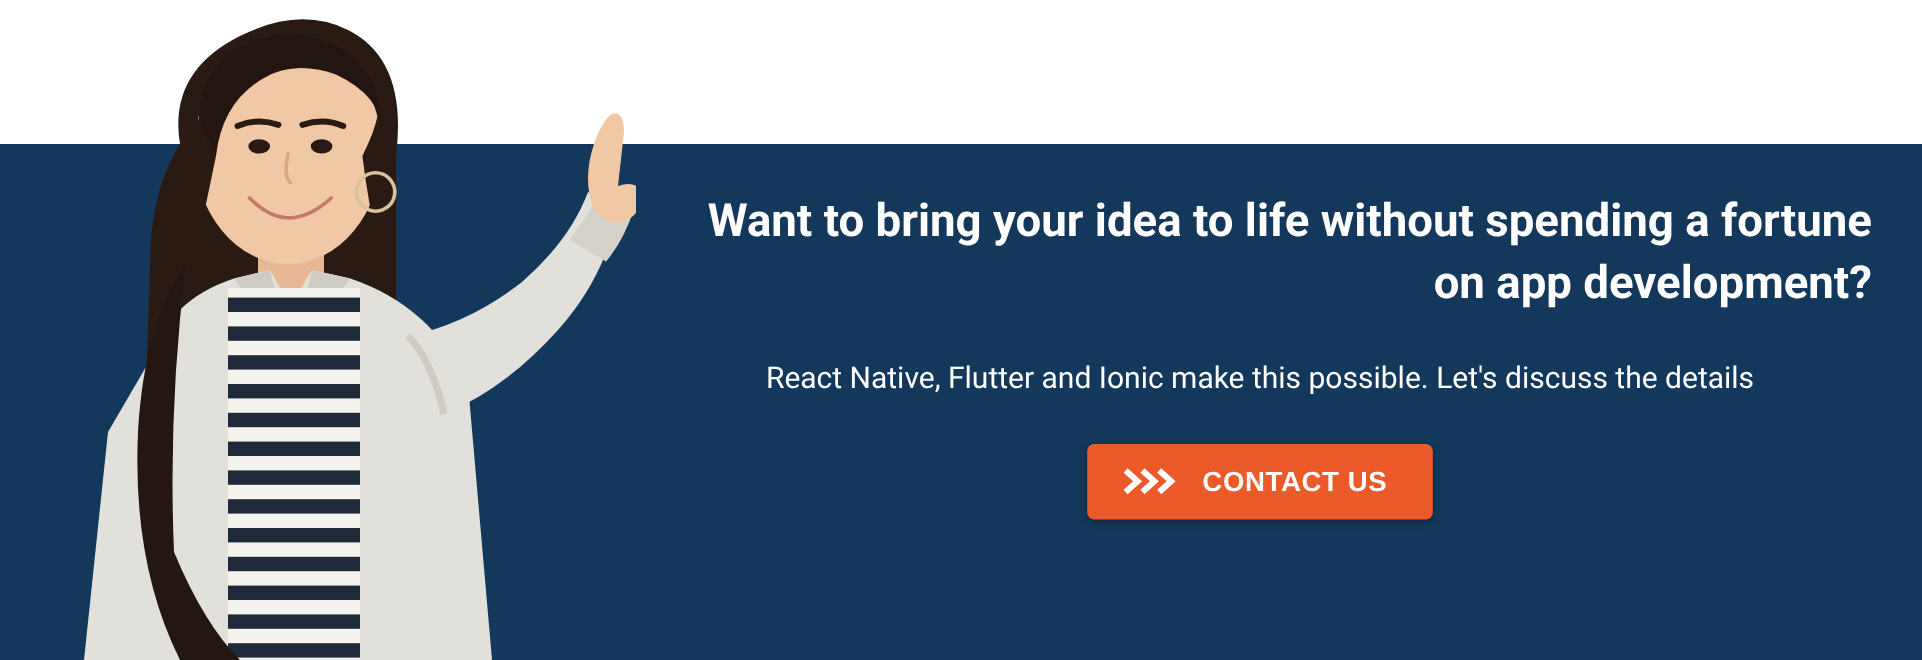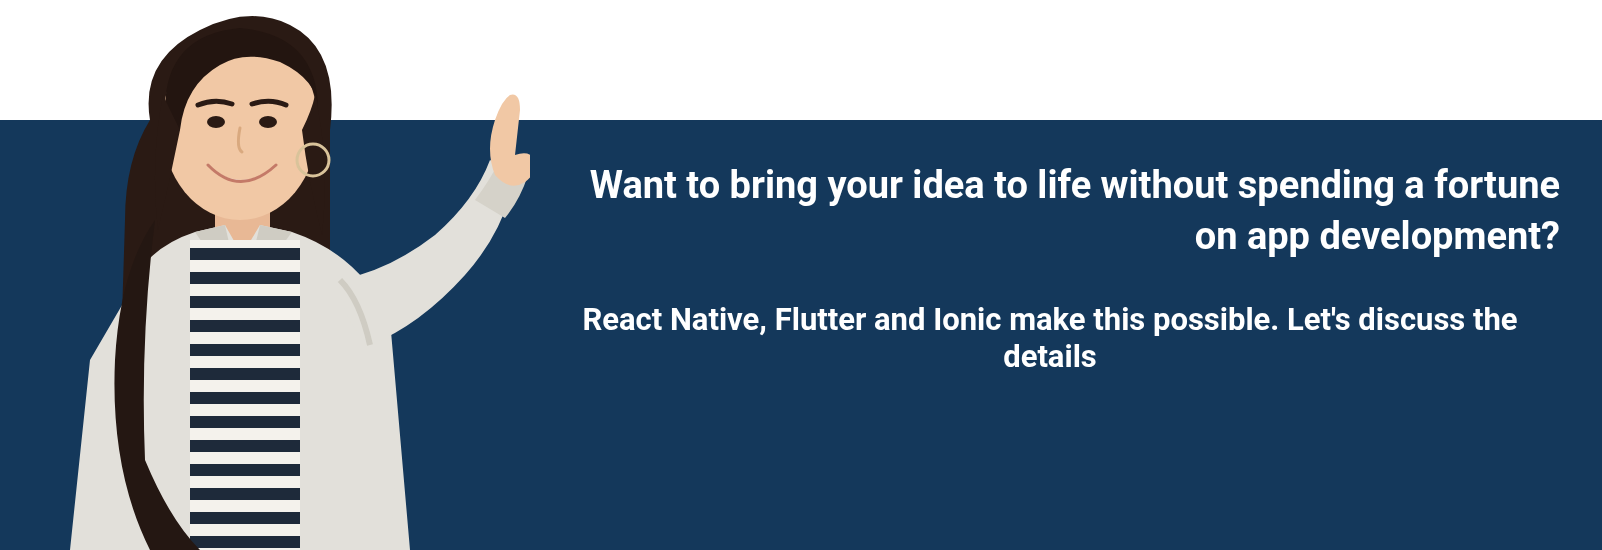--- a/index.html
+++ b/index.html
@@ -43,22 +43,22 @@
       color: #ffffff;
     }
     .headline {
       font-size: 38px;
       font-weight: 700;
       line-height: 1.35;
       margin-bottom: 38px;
       text-align: right;
     }
     .subhead {
-      font-size: 31px;
-      font-weight: 700;
+      font-size: 25px;
+      font-weight: 400;
       margin-bottom: 40px;
     }
     .cta-button {
       display: inline-flex;
       align-items: center;
       gap: 18px;
       background: #ec5a29;
       color: #ffffff;
       border: none;
       border-radius: 6px;
@@ -146,13 +146,21 @@
     <path d="M310 280 Q330 300 340 345" stroke="#cfccc3" stroke-width="6" fill="none"></path>
 
     <path d="M125 220 Q110 340 115 460 Q140 520 170 550 L120 550 Q80 470 85 360 Q90 270 125 220 Z" fill="#241712"></path>
     <path d="M290 225 Q305 310 300 400 Q290 470 270 520 L300 550 Q330 470 330 380 Q328 290 295 225 Z" fill="#241712" opacity="0.0"></path>
   </svg>
 </div>
 
 <div class="content">
   <h2 class="headline">Want to bring your idea to life without spending a fortune on app development?</h2>
   <p class="subhead">React Native, Flutter and Ionic make this possible. Let's discuss the details</p>
+  <button class="cta-button">
+    <svg viewBox="0 0 48 24">
+      <path d="M2 3 L12 12 L2 21" stroke="#ffffff" stroke-width="5" fill="none" stroke-linejoin="miter"></path>
+      <path d="M16 3 L26 12 L16 21" stroke="#ffffff" stroke-width="5" fill="none" stroke-linejoin="miter"></path>
+      <path d="M30 3 L40 12 L30 21" stroke="#ffffff" stroke-width="5" fill="none" stroke-linejoin="miter"></path>
+    </svg>
+    <span>CONTACT US</span>
+  </button>
 </div>
 
 </body></html>

